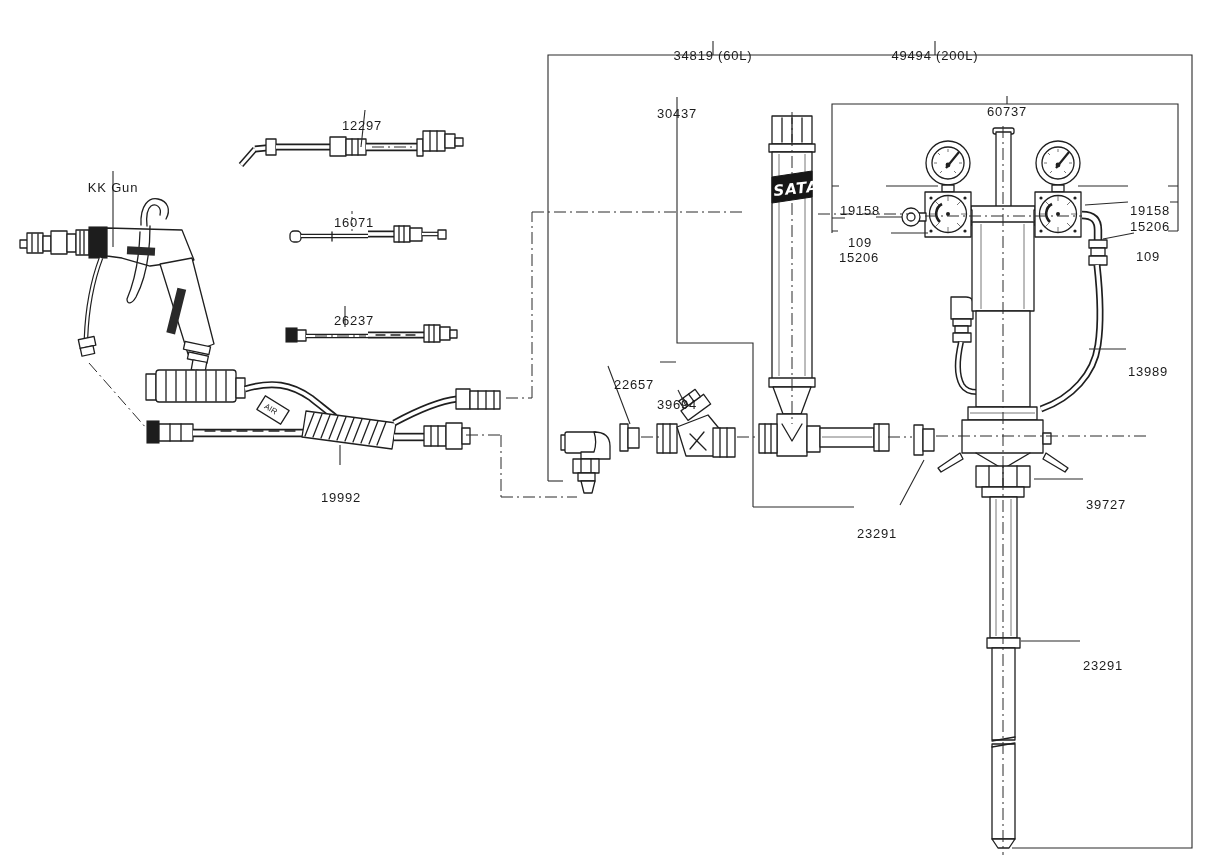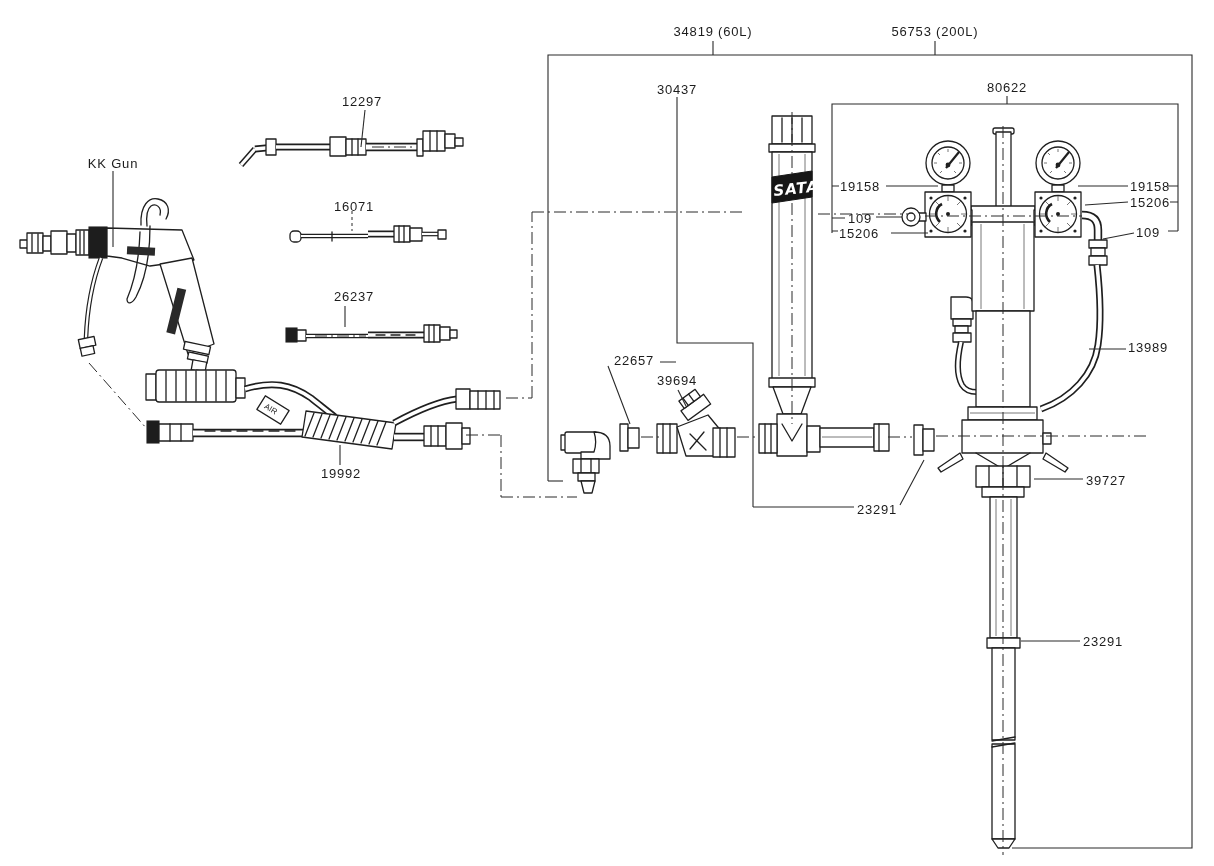--- a/index.html
+++ b/index.html
@@ -1,20 +1,20 @@
 <!DOCTYPE html>
 <html><head>
 <meta charset="utf-8">
 <style>
   html,body{margin:0;padding:0;background:#fff;}
   .stage{position:relative;width:1214px;height:866px;background:#ffffff;overflow:hidden;
          font-family:"Liberation Sans",sans-serif;}
   .stage svg{position:absolute;left:0;top:0;}
   .lbl{position:absolute;font-size:13px;line-height:1;color:#1c1c1c;letter-spacing:.8px;
-       white-space:nowrap;transform:translate(0,-50%);font-family:"Liberation Sans",sans-serif;}
+       white-space:nowrap;transform:translate(0,-50%);font-family:"Liberation Sans",sans-serif;margin-top:24px;}
   .lbl.c{transform:translate(-50%,-50%);}
   .ln   {stroke:#1f1f1f;stroke-width:1.3;fill:none;stroke-linecap:round;stroke-linejoin:round;}
   .lnw  {stroke:#1f1f1f;stroke-width:1.3;fill:#ffffff;stroke-linejoin:round;}
   .lnf  {stroke:#1f1f1f;stroke-width:1.1;fill:#1d1d1d;}
   .thin {stroke:#555;stroke-width:.8;fill:none;}
   .lead {stroke:#2a2a2a;stroke-width:1.1;fill:none;}
   .cl   {stroke:#2a2a2a;stroke-width:1;fill:none;stroke-dasharray:12 4 2 4;}
   .cld  {stroke:#2a2a2a;stroke-width:1;fill:none;stroke-dasharray:3 3;}
   .t7   {stroke:#1f1f1f;stroke-width:7;fill:none;stroke-linecap:butt;}
   .t7i  {stroke:#ffffff;stroke-width:3.6;fill:none;stroke-linecap:butt;}
@@ -338,26 +338,26 @@
     <path class="cl" d="M89,363 L147,429"></path>
     <path class="cl" d="M466,435 H501 M501,435 V497 M501,497 H577"></path>
     <path class="cl" d="M641,437 H659 M737,437 H756 M888,437 H912 M936,436 H1146"></path>
     <path class="cl" d="M1003,126 V855"></path>
     <path class="cl" d="M792,112 V176 M792,203 V424"></path>
     <path class="cl" d="M372,147 H414 M315,336 H366"></path>
   </g>
 </svg>
 
   <div class="lbl c" style="left:713px;top:31px">34819 (60L)</div>
-  <div class="lbl c" style="left:935px;top:31px">56753 (200L)</div>
+  <div class="lbl c" style="left:935px;top:31px">49494 (200L)</div>
   <div class="lbl c" style="left:677px;top:89px">30437</div>
-  <div class="lbl c" style="left:1007px;top:87px">80622</div>
+  <div class="lbl c" style="left:1007px;top:87px">60737</div>
   <div class="lbl c" style="left:362px;top:101px">12297</div>
   <div class="lbl c" style="left:113px;top:163px">KK Gun</div>
-  <div class="lbl c" style="left:354px;top:206px">16071</div>
+  <div class="lbl c" style="left:354px;top:198px">16071</div>
   <div class="lbl c" style="left:354px;top:296px">26237</div>
   <div class="lbl" style="left:840px;top:186px">19158</div>
   <div class="lbl" style="left:848px;top:218px">109</div>
   <div class="lbl" style="left:839px;top:233px">15206</div>
   <div class="lbl" style="left:1130px;top:186px">19158</div>
   <div class="lbl" style="left:1130px;top:202px">15206</div>
   <div class="lbl" style="left:1136px;top:232px">109</div>
   <div class="lbl" style="left:1128px;top:347px">13989</div>
   <div class="lbl" style="left:614px;top:360px">22657</div>
   <div class="lbl" style="left:657px;top:380px">39694</div>

